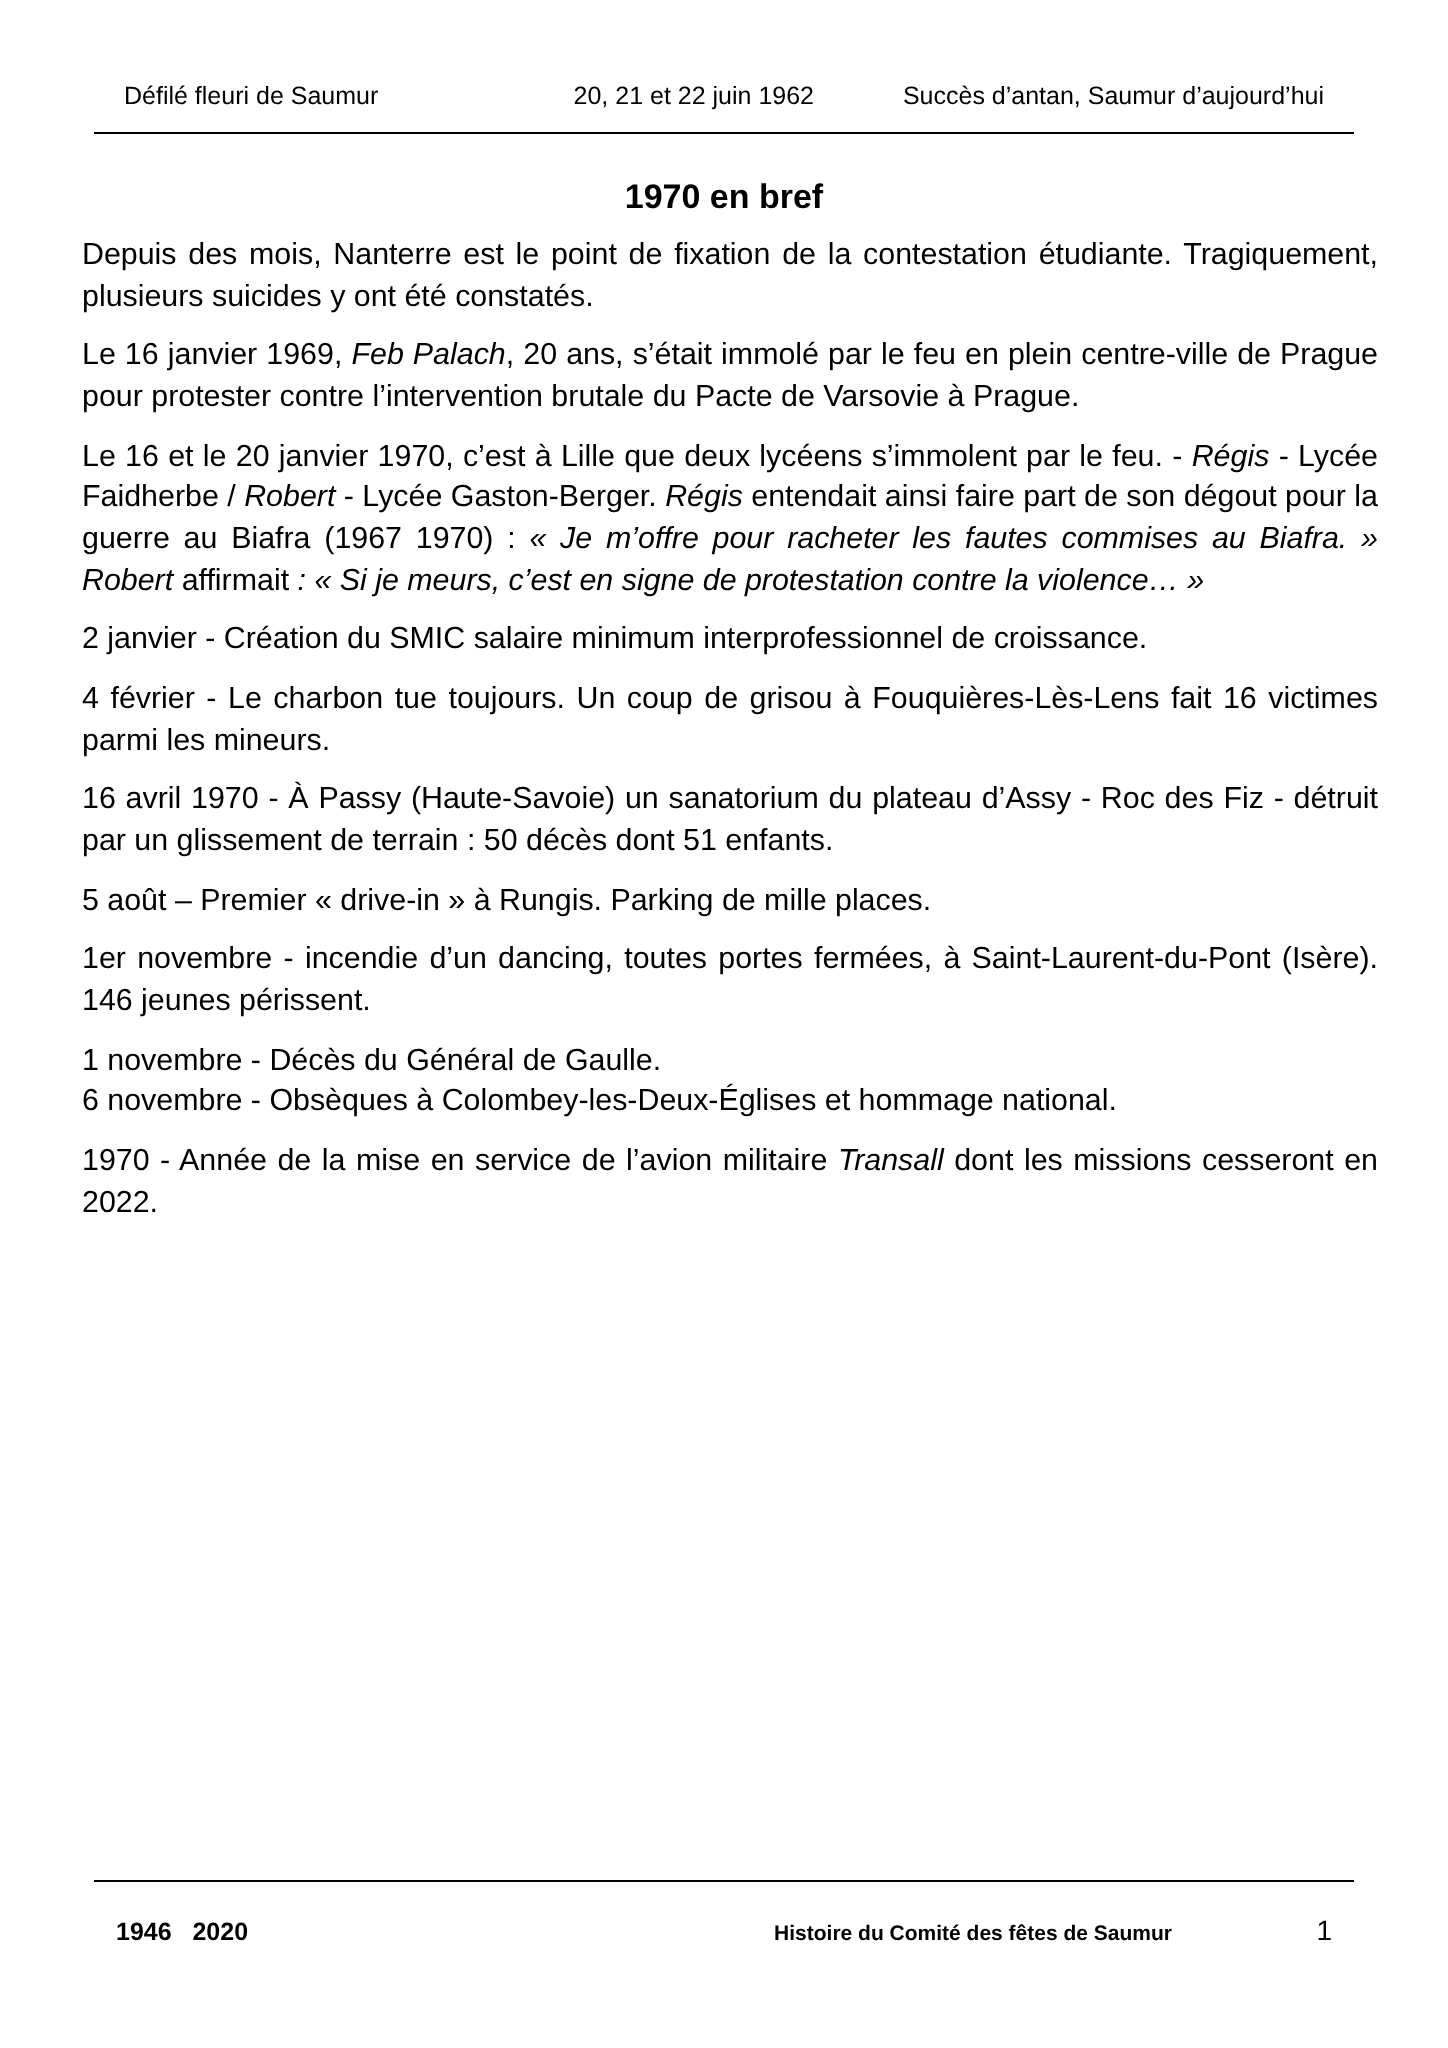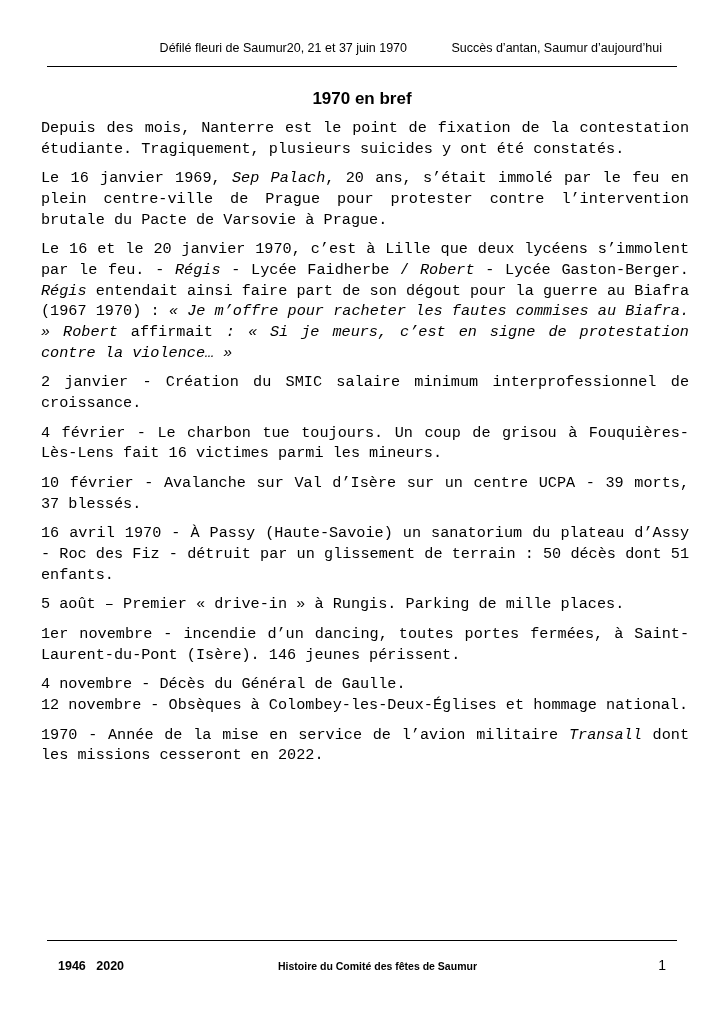--- a/index.html
+++ b/index.html
@@ -26,21 +26,21 @@
   .header {
     position: absolute;
     top: 41px;
     left: 62px;
     width: 600px;
     display: flex;
     align-items: baseline;
     font-size: 12.5px;
     white-space: nowrap;
   }
-  .header .h-left { width: 232px; text-align: right; }
+  .header .h-left { width: 232px; }
   .header .h-mid  { width: 170px; }
   .header .h-right { flex: 1; }
 
   .header-rule {
     position: absolute;
     top: 66px;
     left: 47px;
     width: 630px;
     height: 1px;
     background: #000000;
@@ -62,21 +62,20 @@
     position: absolute;
     top: 118px;
     left: 41px;
     width: 648px;
     font-size: 15.2px;
     line-height: 1.36;
     text-align: justify;
   }
   .content p {
     margin: 0 0 9px 0;
-    font-family: Liberation Mono, monospace;
   }
   .content p.tight {
     margin-bottom: 0;
   }
   .content i { font-style: italic; }
 
   
   .footer-rule {
     position: absolute;
     top: 940px;
@@ -94,83 +93,82 @@
     align-items: baseline;
     font-size: 12.5px;
   }
   .footer .f-left {
     width: 220px;
     white-space: pre;
     font-weight: bold;
   }
   .footer .f-mid {
     flex: 1;
-    text-align: left;
+    text-align: right;
     font-size: 10.5px;
     font-weight: bold;
   }
   .footer .f-right {
     width: 80px;
     text-align: right;
     font-size: 14px;
   }
 </style>
 </head>
 <body>
 
 <div class="page">
 
   <div class="header">
     <span class="h-left">Défilé fleuri de Saumur</span>
-    <span class="h-mid">20, 21 et 37 juin 1970</span>
+    <span class="h-mid">20, 21 et 22 juin 1962</span>
     <span class="h-right">Succès d’antan, Saumur d’aujourd’hui</span>
   </div>
 
   <div class="header-rule"></div>
 
   <div class="doc-title">1970 en bref</div>
 
   <div class="content">
 
     <p>
       Depuis des mois, Nanterre est le point de fixation de la contestation étudiante.
       Tragiquement, plusieurs suicides y ont été constatés.
     </p>
 
     <p>
-      Le 16 janvier 1969, <i>Sep Palach</i>, 20 ans, s’était immolé par le feu en plein centre-ville
+      Le 16 janvier 1969, <i>Feb Palach</i>, 20 ans, s’était immolé par le feu en plein centre-ville
       de Prague pour protester contre l’intervention brutale du Pacte de Varsovie à
       Prague.
     </p>
 
     <p>
       Le 16 et le 20 janvier 1970, c’est à Lille que deux lycéens s’immolent par le feu. -
       <i>Régis</i> - Lycée Faidherbe / <i>Robert</i> - Lycée Gaston-Berger. <i>Régis</i> entendait ainsi faire
       part de son dégout pour la guerre au Biafra (1967 1970) : <i>« Je m’offre pour racheter
       les fautes commises au Biafra. »</i> <i>Robert</i> affirmait <i>: « Si je meurs, c’est en signe de
       protestation contre la violence… »</i>
     </p>
 
 
     <p>2 janvier - Création du SMIC salaire minimum interprofessionnel de croissance.</p>
 
     <p>4 février - Le charbon tue toujours. Un coup de grisou à Fouquières-Lès-Lens fait 16 victimes parmi les mineurs.</p>
 
-    <p>10 février - Avalanche sur Val d’Isère sur  un centre UCPA - 39 morts, 37 blessés.</p>
 
 
     <p>16 avril 1970 - À Passy (Haute-Savoie) un sanatorium du plateau d’Assy - Roc des Fiz - détruit par un glissement de terrain : 50 décès dont 51 enfants.</p>
 
     <p>5 août – Premier « drive-in » à Rungis. Parking de mille places.</p>
 
     <p>1er novembre - incendie d’un dancing, toutes portes fermées, à Saint-Laurent-du-Pont (Isère). 146 jeunes périssent.</p>
 
-    <p class="tight">4 novembre - Décès du Général de Gaulle.</p>
+    <p class="tight">1 novembre - Décès du Général de Gaulle.</p>
 
-    <p>12 novembre - Obsèques à Colombey-les-Deux-Églises et hommage national.</p>
+    <p>6 novembre - Obsèques à Colombey-les-Deux-Églises et hommage national.</p>
 
     <p>
       1970 - Année de la mise en service de l’avion militaire <i>Transall</i> dont les missions
       cesseront en 2022.
     </p>
 
   </div>
 
   <div class="footer-rule"></div>
 

